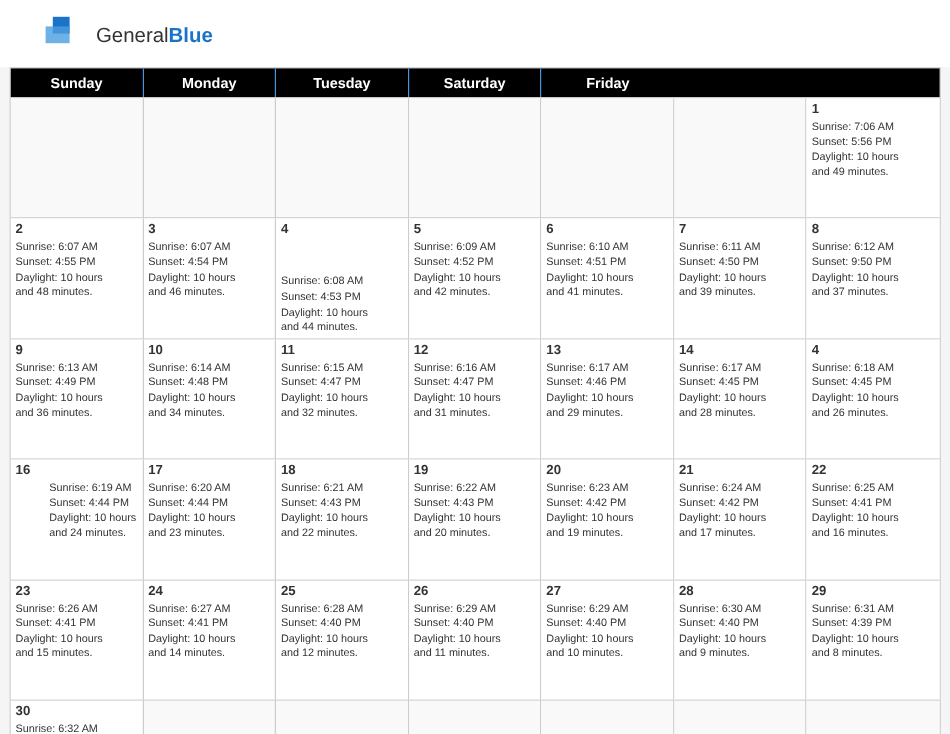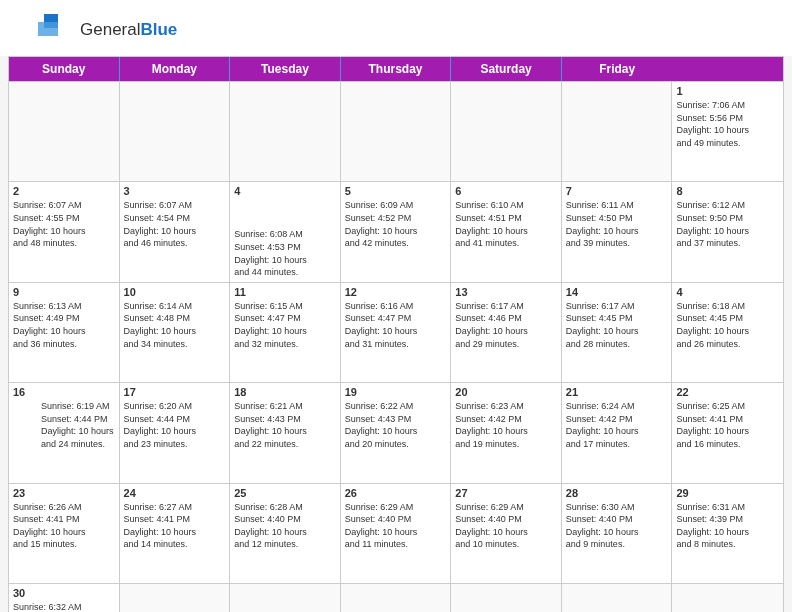--- a/index.html
+++ b/index.html
@@ -44,21 +44,22 @@
     .calendar-container {
       flex: 1;
       margin: 0 8px 8px 8px;
       border: 1px solid #ccc;
       display: flex;
       flex-direction: column;
     }
     .day-headers {
       display: grid;
       grid-template-columns: repeat(7, 1fr);
-      background: #a21caf;
+      background: #000000;
+      text-decoration: underline;
     }
     .day-header {
       color: #fff;
       font-size: 12px;
       font-weight: bold;
       text-align: center;
       padding: 5px 2px;
       border-right: 1px solid #4a93d9;
     }
     .day-header:last-child {
@@ -119,21 +120,20 @@
       <div class="calendar-title"></div>
       <div class="calendar-subtitle"></div>
     </div>
   </div>
 
   <div class="calendar-container">
     <div class="day-headers">
     <div class="day-header">Sunday</div>
         <div class="day-header">Monday</div>
         <div class="day-header">Tuesday</div>
-        <div class="day-header">Thursday</div>
         <div class="day-header">Saturday</div>
         <div class="day-header">Friday</div>
       </div>
     <div class="calendar-grid">
     <div class="cal-cell empty"></div>
         <div class="cal-cell empty"></div>
         <div class="cal-cell empty"></div>
         <div class="cal-cell empty"></div>
         <div class="cal-cell empty"></div>
         <div class="cal-cell empty"></div>

